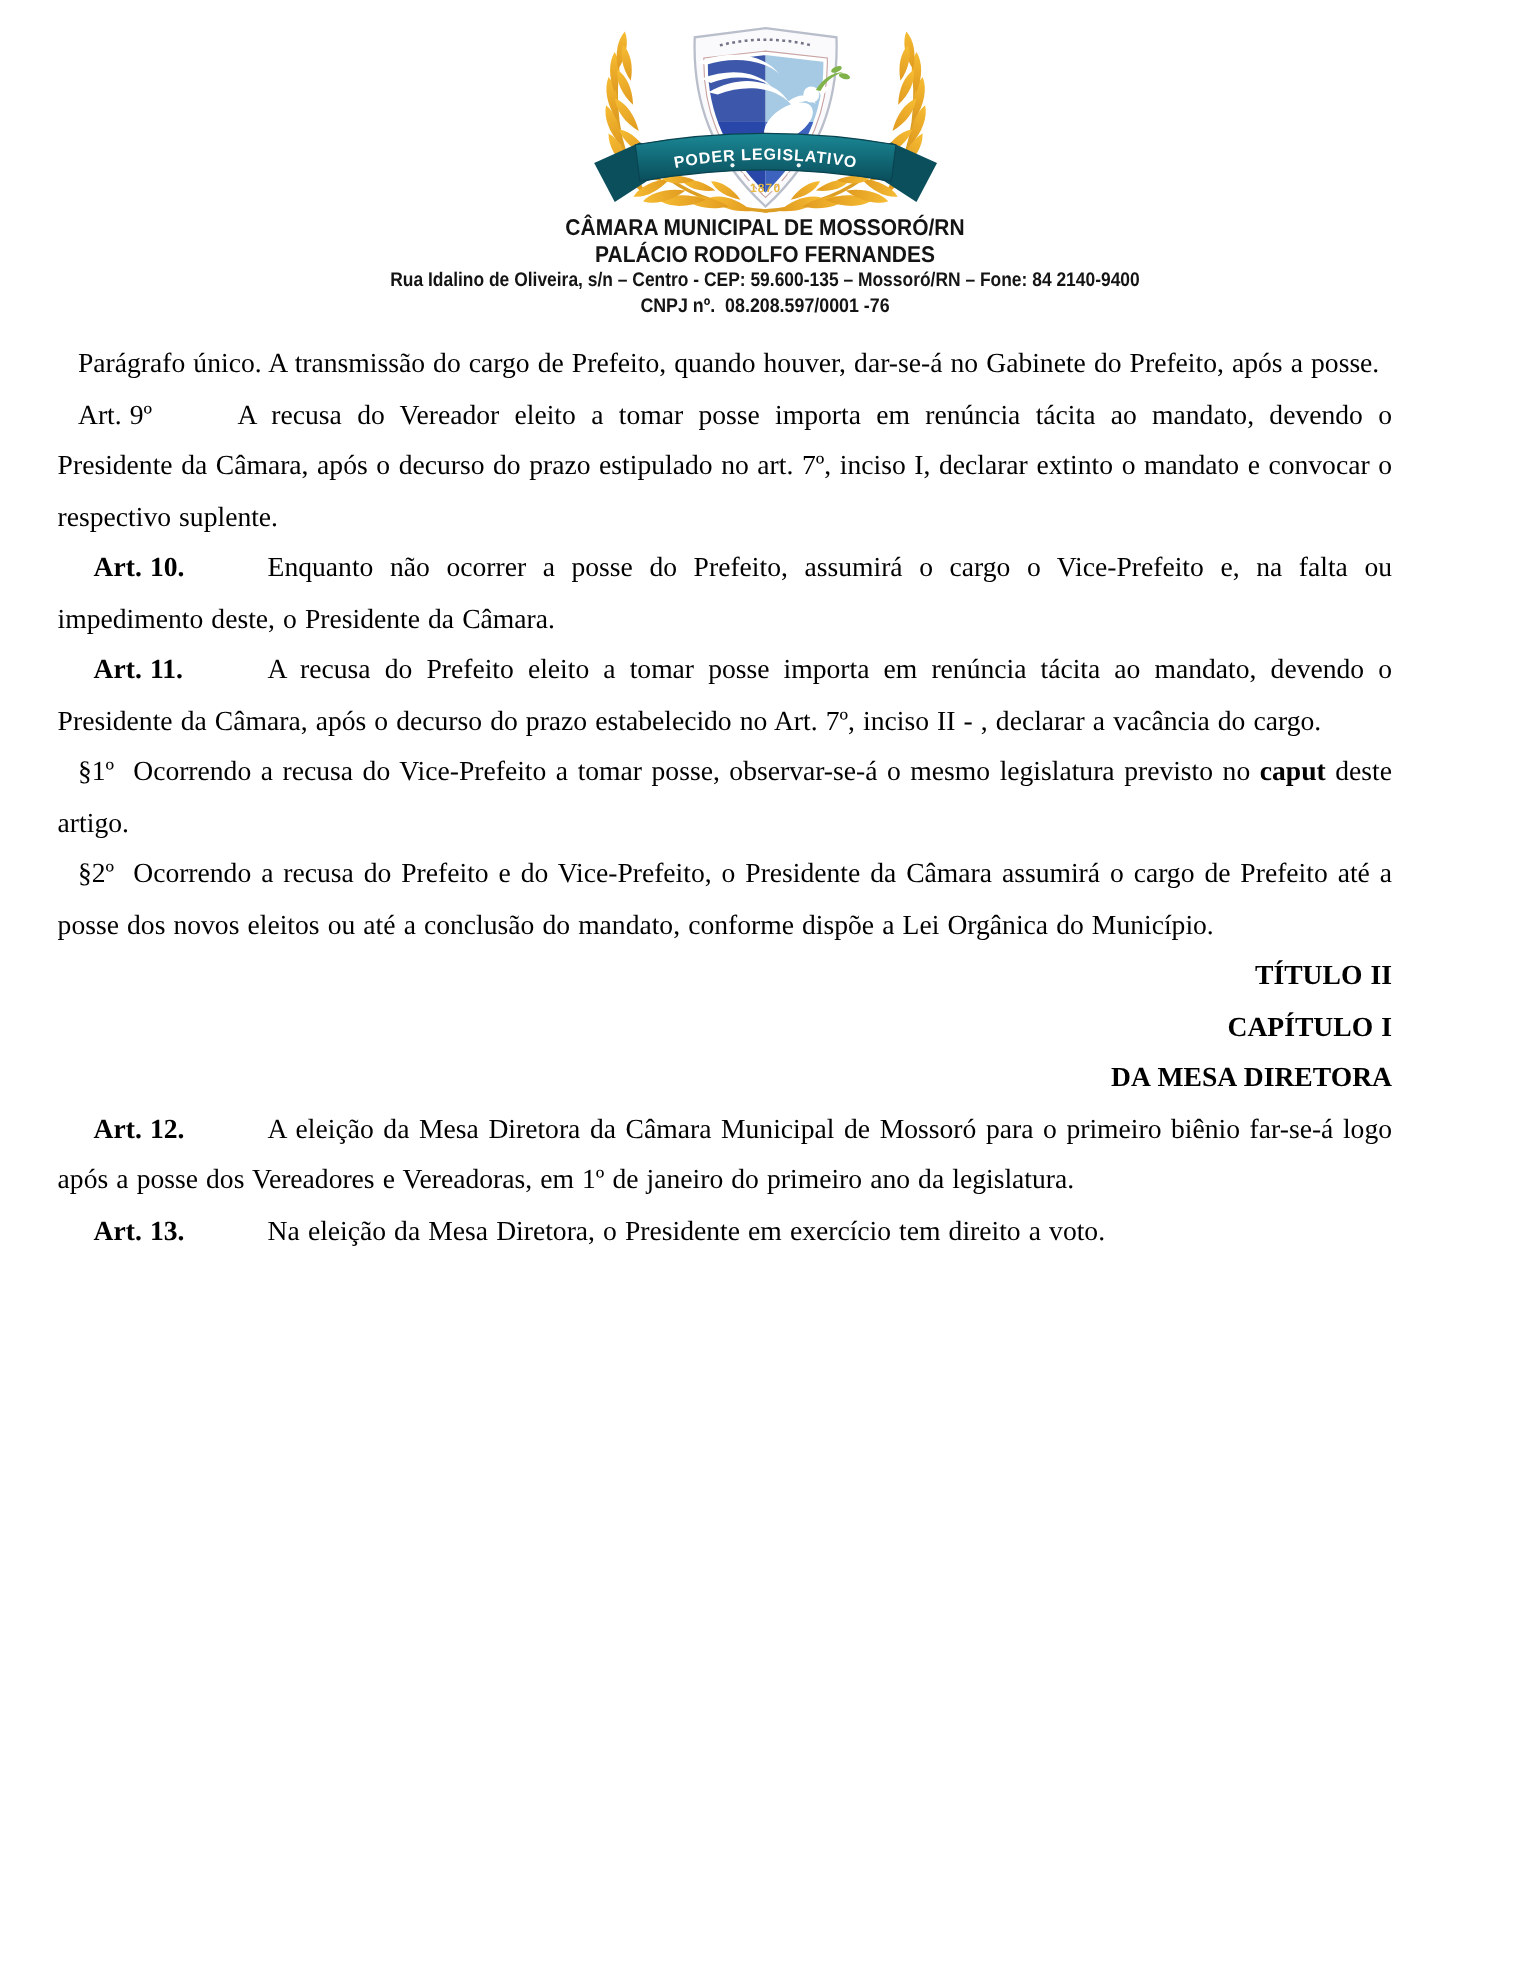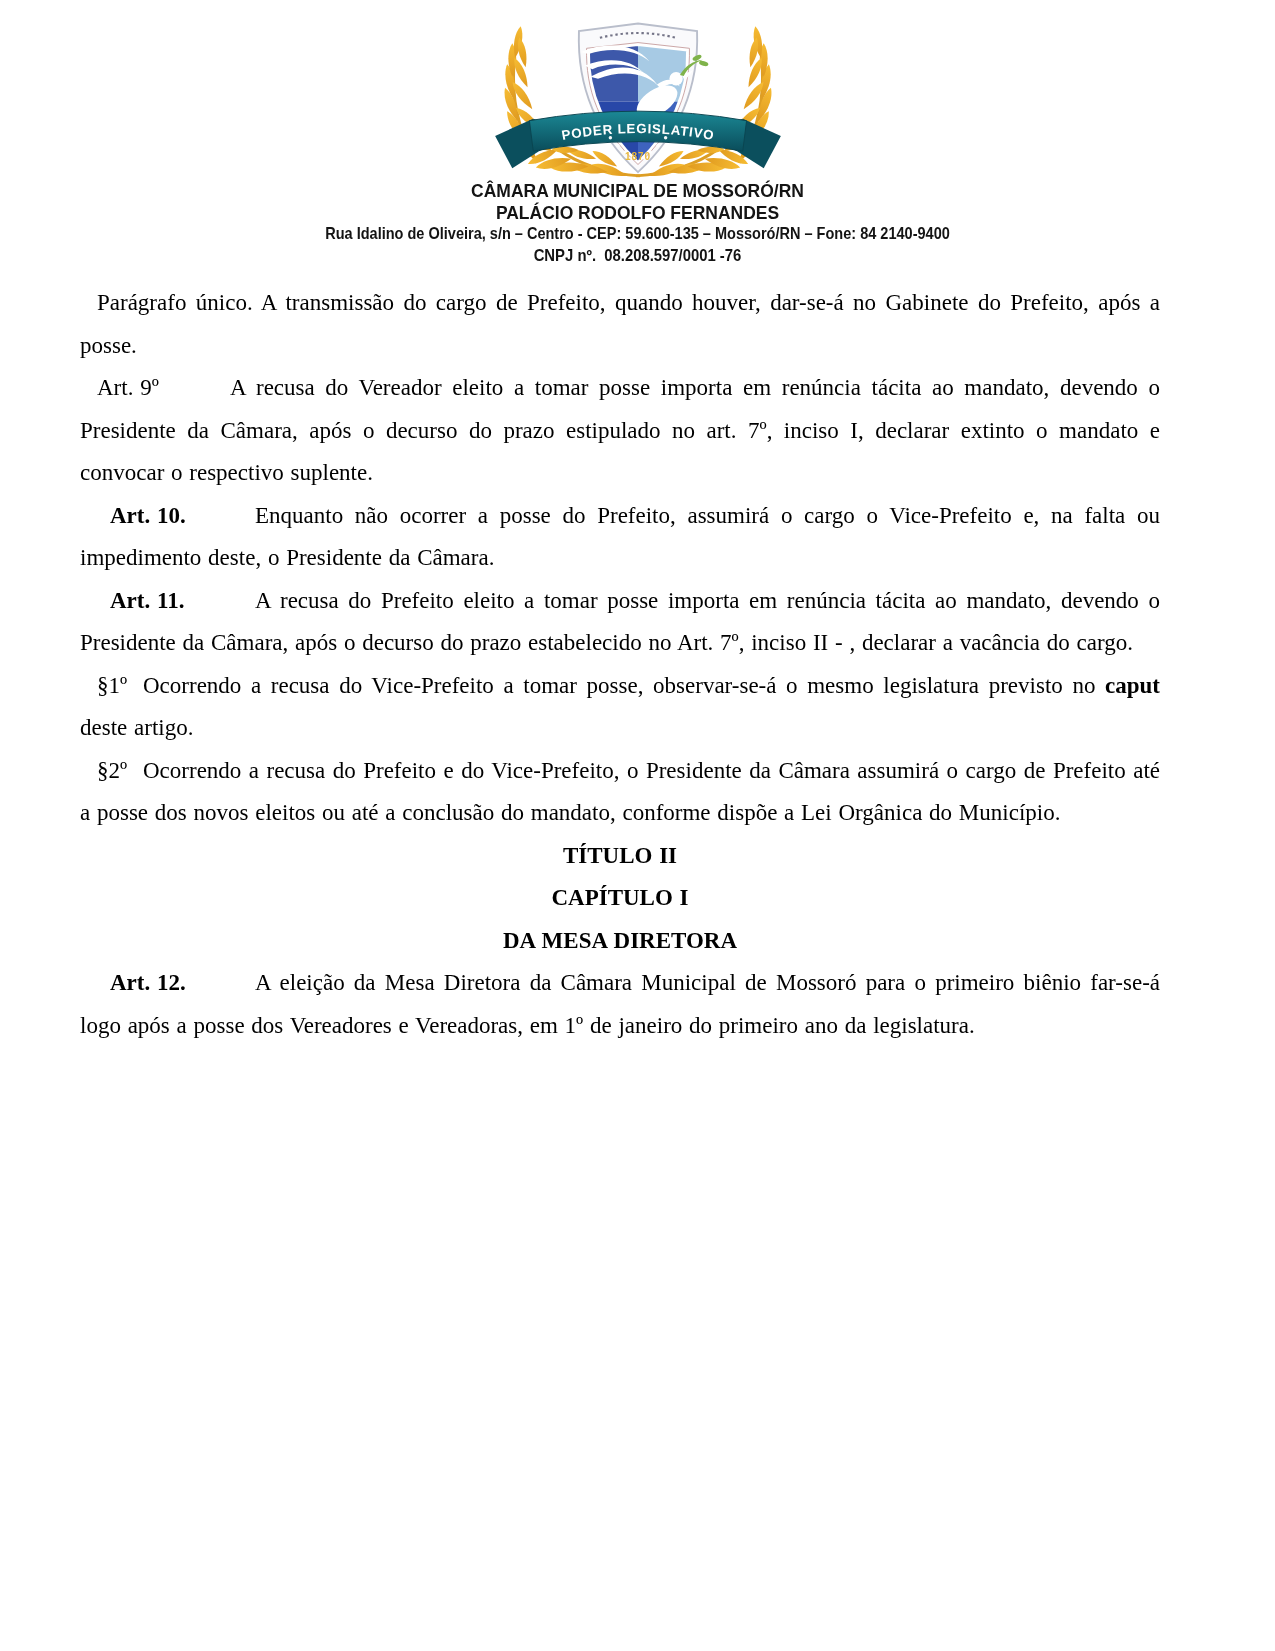--- a/index.html
+++ b/index.html
@@ -12,34 +12,34 @@
   .crest { display:block; margin:0 auto; }
   .hl {
     font-family:"Liberation Sans", sans-serif; font-weight:700; color:#141414;
     text-align:center; line-height:21.5px;
   }
   .hl1,.hl2 { font-size:19px; transform:scaleX(0.92); }
   .hl3 { font-size:16.5px; transform:scaleX(0.88); }
   .hl4 { font-size:16.5px; transform:scaleX(0.9); white-space:pre; }
 
   .doc-body {
-    padding:16px 115px 0 80px;
+    padding:16px 115px 0 48px;
     font-size:23px; line-height:42.5px; text-align:justify;
     word-spacing:1px;
   }
   .doc-body p { margin:0; }
   .para { margin-top:16px; }
   .para.first { margin-top:0; }
   .normal { margin-left:25px; text-indent:17px; }
   .wide   { margin-left:0;  text-indent:30px; }
   .plabel { display:inline-block; text-indent:0; }
   .plabel.art-n { width:133px; }
   .plabel.art-w { width:145px;font-weight:bold; }
   .plabel.par   { width:46px; }
-  .heading { text-align:center; font-weight:700; text-indent:0; margin-left:28px; }
+  .heading { text-align:right; font-weight:700; text-indent:0; margin-left:28px; }
   .h-titulo   { margin-top:3px; }
   .h-mesa     { margin-top:14px; }
   .h-capitulo { margin-top:68px; }
   .h-eleicao  { margin-top:22px; font-weight:400; }
   .mt-large   { margin-top:68px; }
   b { font-weight:700;font-family:Liberation Serif, serif; }
 </style>
 </head>
 <body>
 
@@ -173,15 +173,16 @@
     <p class="para normal"><span class="plabel par">§1º</span><span>Ocorrendo a recusa do Vice-Prefeito a tomar posse, observar-se-á o mesmo legislatura previsto no </span><b>caput</b><span> deste artigo.</span></p>
 
     <p class="para normal"><span class="plabel par">§2º</span><span>Ocorrendo a recusa do Prefeito e do Vice-Prefeito, o Presidente da Câmara assumirá o cargo de Prefeito até a posse dos novos eleitos ou até a conclusão do mandato, conforme dispõe a Lei Orgânica do Município.</span></p>
 
     <p class="heading h-titulo">TÍTULO II</p>
     <p class="heading h-capitulo">CAPÍTULO I</p>
     <p class="heading h-mesa">DA MESA DIRETORA</p>
 
     <p class="para wide mt-large"><span class="plabel art-w">Art. 12.</span><span>A eleição da Mesa Diretora da Câmara Municipal de Mossoró para o primeiro biênio far-se-á logo após a posse dos Vereadores e Vereadoras, em 1º de janeiro do primeiro ano da legislatura.</span></p>
 
+    <p class="para wide"><span class="plabel art-w">Art. 13.</span><span>Na eleição da Mesa Diretora, o Presidente em exercício tem direito a voto.</span></p>
 
   </div>
 </div>
 
 </body></html>

